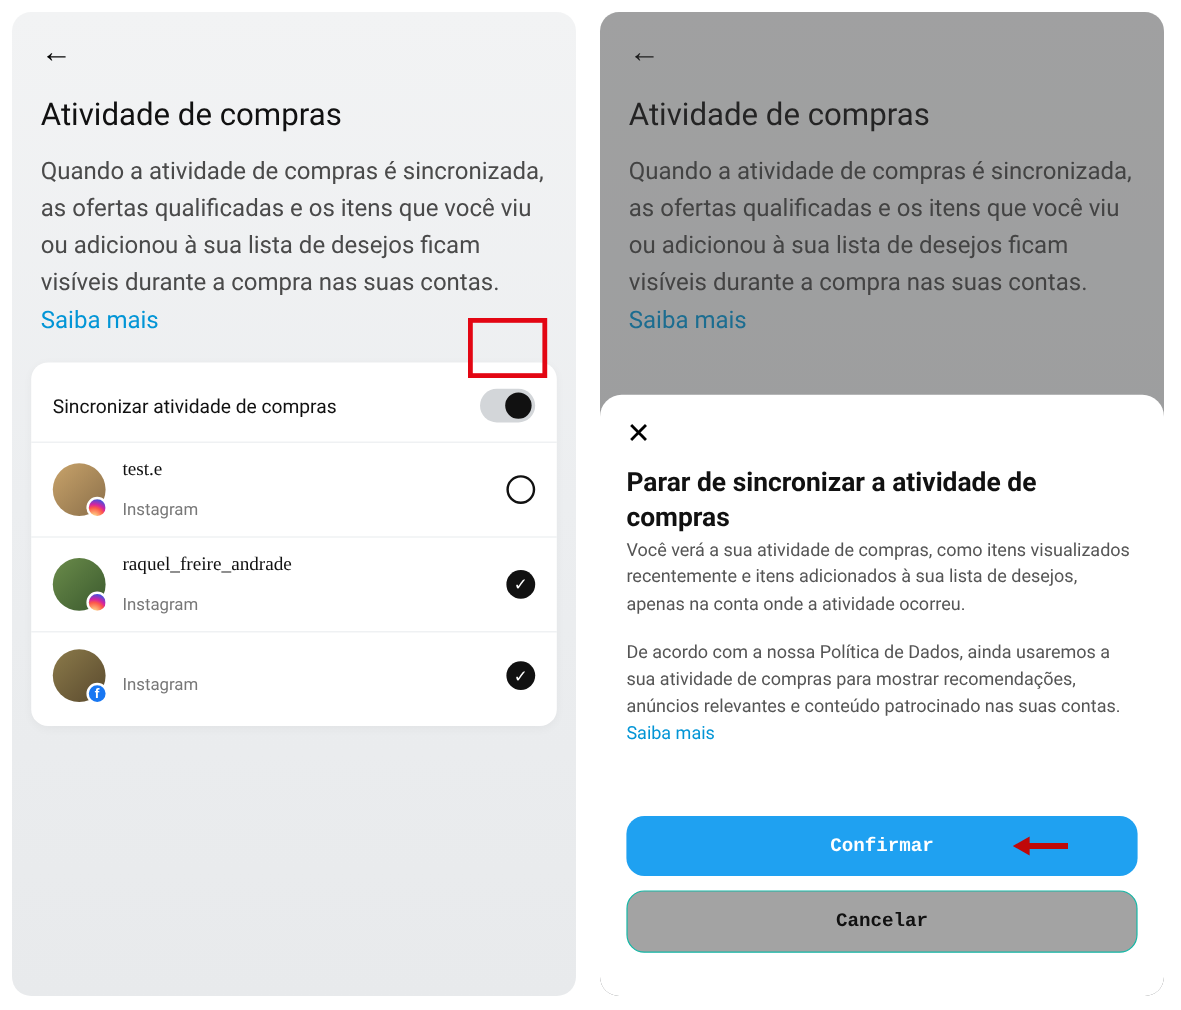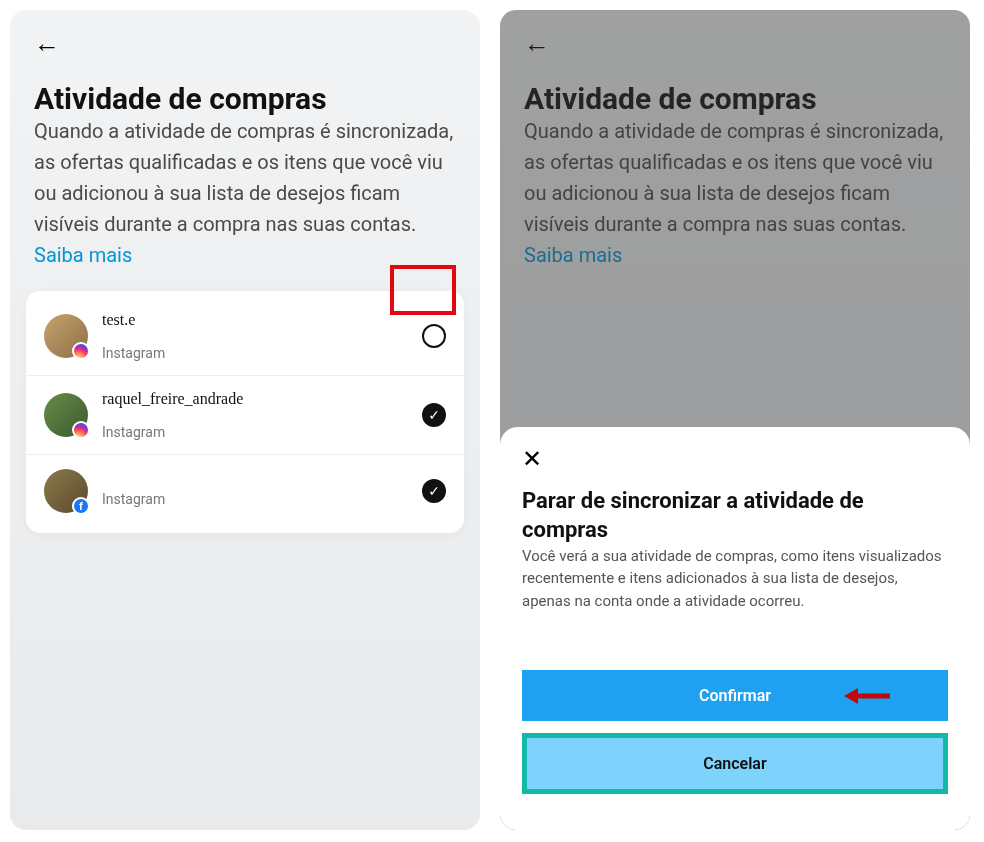--- a/index.html
+++ b/index.html
@@ -25,24 +25,24 @@
       padding: 0 24px;
     }
     .back-arrow {
       font-size: 26px;
       font-weight: 400;
       margin-bottom: 22px;
       display: inline-block;
       cursor: pointer;
     }
     .page-title {
-      font-size: 30px;
-      font-weight: 700;
+      font-size: 26px;
+      font-weight: 400;
       color: #111;
-      margin-bottom: 0;
+      margin-bottom: 16px;
     }
     .desc {
       font-size: 20px;
       line-height: 1.55;
       color: #4a4a4a;
     }
     .link {
       color: #0295d6;
     }
     .card {
@@ -173,27 +173,28 @@
       color: #555;
       line-height: 1.5;
       margin-bottom: 18px;
     }
     .btn {
       width: 100%;
       padding: 16px 0;
       text-align: center;
       font-size: 16px;
       font-weight: 600;
-      border-radius: 0;
+      border-radius: 15px;
       cursor: pointer;
       margin-bottom: 12px;
       position: relative;
+      font-family: Liberation Mono, monospace;
     }
     .btn-primary { background: #1fa1f1; color: #fff; }
-    .btn-secondary { background: #7dd3fc; color: #111; border: 5px solid #14b8a6; }
+    .btn-secondary { background: #a3a3a3; color: #111; border: 1px solid #14b8a6; }
     .red-arrow {
       position: absolute;
       right: 56px;
       top: 50%;
       transform: translateY(-50%);
       pointer-events: none;
     }
     .red-arrow svg { display: block; }
   </style>
 </head>
@@ -202,20 +203,26 @@
 <div class="phone">
   <div class="header-area">
     <span class="back-arrow">←</span>
     <h1 class="page-title">Atividade de compras</h1>
     <p class="desc">
       <span>Quando a atividade de compras é sincronizada, as ofertas qualificadas e os itens que você viu ou adicionou à sua lista de desejos ficam visíveis durante a compra nas suas contas. </span><span class="link">Saiba mais</span>
     </p>
   </div>
 
   <div class="card">
+    <div class="toggle-row">
+      <span class="toggle-label">Sincronizar atividade de compras</span>
+      <div class="toggle on">
+        <div class="toggle-knob"></div>
+      </div>
+    </div>
 
     <div class="acct-row">
       <div class="avatar">
         <div class="platform-badge ig"></div>
       </div>
       <div class="acct-info">
         <div class="acct-name">test.e</div>
         <div class="acct-platform">Instagram</div>
       </div>
       <div class="radio"></div>
@@ -254,20 +261,23 @@
       <span>Quando a atividade de compras é sincronizada, as ofertas qualificadas e os itens que você viu ou adicionou à sua lista de desejos ficam visíveis durante a compra nas suas contas. </span><span class="link">Saiba mais</span>
     </p>
   </div>
 
   <div class="dim-overlay"></div>
 
   <div class="sheet">
     <span class="sheet-close">✕</span>
     <h2 class="sheet-title">Parar de sincronizar a atividade de compras</h2>
     <p class="sheet-text">Você verá a sua atividade de compras, como itens visualizados recentemente e itens adicionados à sua lista de desejos, apenas na conta onde a atividade ocorreu.</p>
+    <p class="sheet-text">
+      <span>De acordo com a nossa Política de Dados, ainda usaremos a sua atividade de compras para mostrar recomendações, anúncios relevantes e conteúdo patrocinado nas suas contas. </span><span class="link">Saiba mais</span>
+    </p>
     <div style="height:40px"></div>
     <div class="btn btn-primary">
       <span>Confirmar</span>
       <span class="red-arrow">
         <svg width="48" height="24" viewBox="0 0 48 24">
           <line x1="46" y1="12" x2="10" y2="12" stroke="#c00808" stroke-width="5"></line>
           <polygon points="0,12 14,4 14,20" fill="#c00808"></polygon>
         </svg>
       </span>
     </div>

